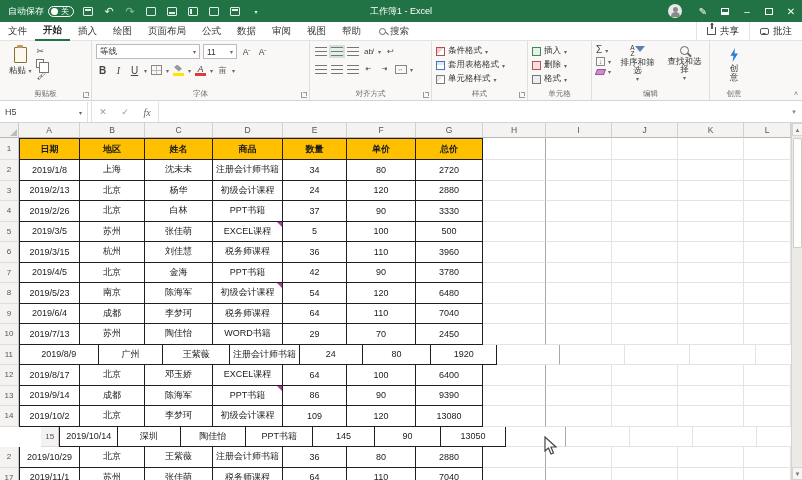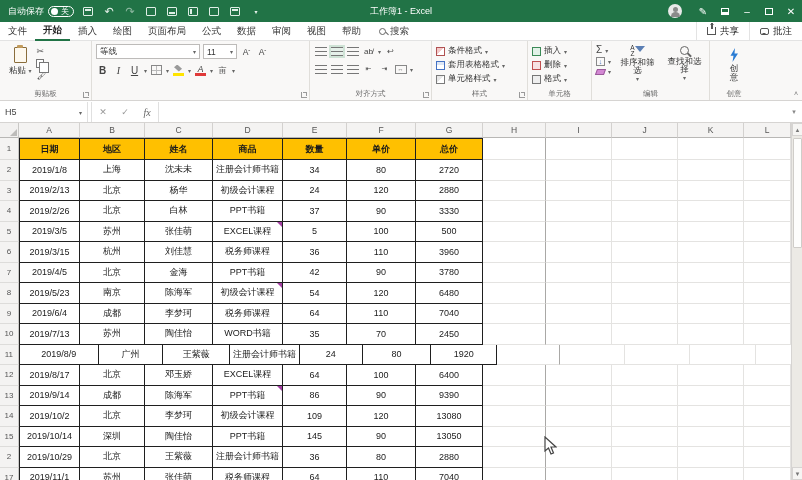--- a/index.html
+++ b/index.html
@@ -262,20 +262,21 @@
             </i>
           </span>
           <span class="dd">▾</span>
         <span class="fbtn">
             <i class="fontcolor-ic">A<u></u></i>
           </span>
           <span class="dd">▾</span>
         <span class="fbtn" style="font-size:8px">亩</span>
           <span class="dd">▾</span>
       </div>
+      <span class="rgroup-label">字体</span>
       <i class="dlauncher"></i>
     </div>
 
     <div class="rgroup" style="width:122px">
       <div class="row1">
         <span class="fbtn">
             <i class="lines-ic"></i>
           </span>
         <span class="fbtn">
             <i class="lines-ic sel"></i>
@@ -561,21 +562,21 @@
           <div class="cell" style="width: 66px;"></div>
           <div class="cell" style="width: 66px;"></div>
           <div class="cell" style="width: 47px;"></div>
         </div>
         <div class="grow" style="height: 20.5px;">
           <div class="rn">10</div>
           <div class="cell tbl first" style="width: 61px;">2019/7/13</div>
           <div class="cell tbl" style="width: 65px;">苏州</div>
           <div class="cell tbl" style="width: 68px;">陶佳怡</div>
           <div class="cell tbl" style="width: 70px;">WORD书籍</div>
-          <div class="cell tbl" style="width: 64px;">35</div>
+          <div class="cell tbl" style="width: 64px;">29</div>
           <div class="cell tbl" style="width: 69px;">70</div>
           <div class="cell tbl" style="width: 67px;">2450</div>
           <div class="cell pbreak" style="width: 63px;"></div>
           <div class="cell" style="width: 66px;"></div>
           <div class="cell" style="width: 66px;"></div>
           <div class="cell" style="width: 66px;"></div>
           <div class="cell" style="width: 47px;"></div>
         </div>
         <div class="grow" style="height: 20.5px;">
           <div class="rn">11</div>
@@ -630,21 +631,21 @@
           <div class="cell tbl" style="width: 70px;">初级会计课程</div>
           <div class="cell tbl" style="width: 64px;">109</div>
           <div class="cell tbl" style="width: 69px;">120</div>
           <div class="cell tbl" style="width: 67px;">13080</div>
           <div class="cell pbreak" style="width: 63px;"></div>
           <div class="cell" style="width: 66px;"></div>
           <div class="cell" style="width: 66px;"></div>
           <div class="cell" style="width: 66px;"></div>
           <div class="cell" style="width: 47px;"></div>
         </div>
-        <div class="grow" style="height: 20.5px;">
+        <div class="grow" style="height: 20.5px; padding-left: 41px;">
           <div class="rn">15</div>
           <div class="cell tbl first" style="width: 61px;">2019/10/14</div>
           <div class="cell tbl" style="width: 65px;">深圳</div>
           <div class="cell tbl" style="width: 68px;">陶佳怡</div>
           <div class="cell tbl" style="width: 70px;">PPT书籍</div>
           <div class="cell tbl" style="width: 64px;">145</div>
           <div class="cell tbl" style="width: 69px;">90</div>
           <div class="cell tbl" style="width: 67px;">13050</div>
           <div class="cell pbreak" style="width: 63px;"></div>
           <div class="cell" style="width: 66px;"></div>

